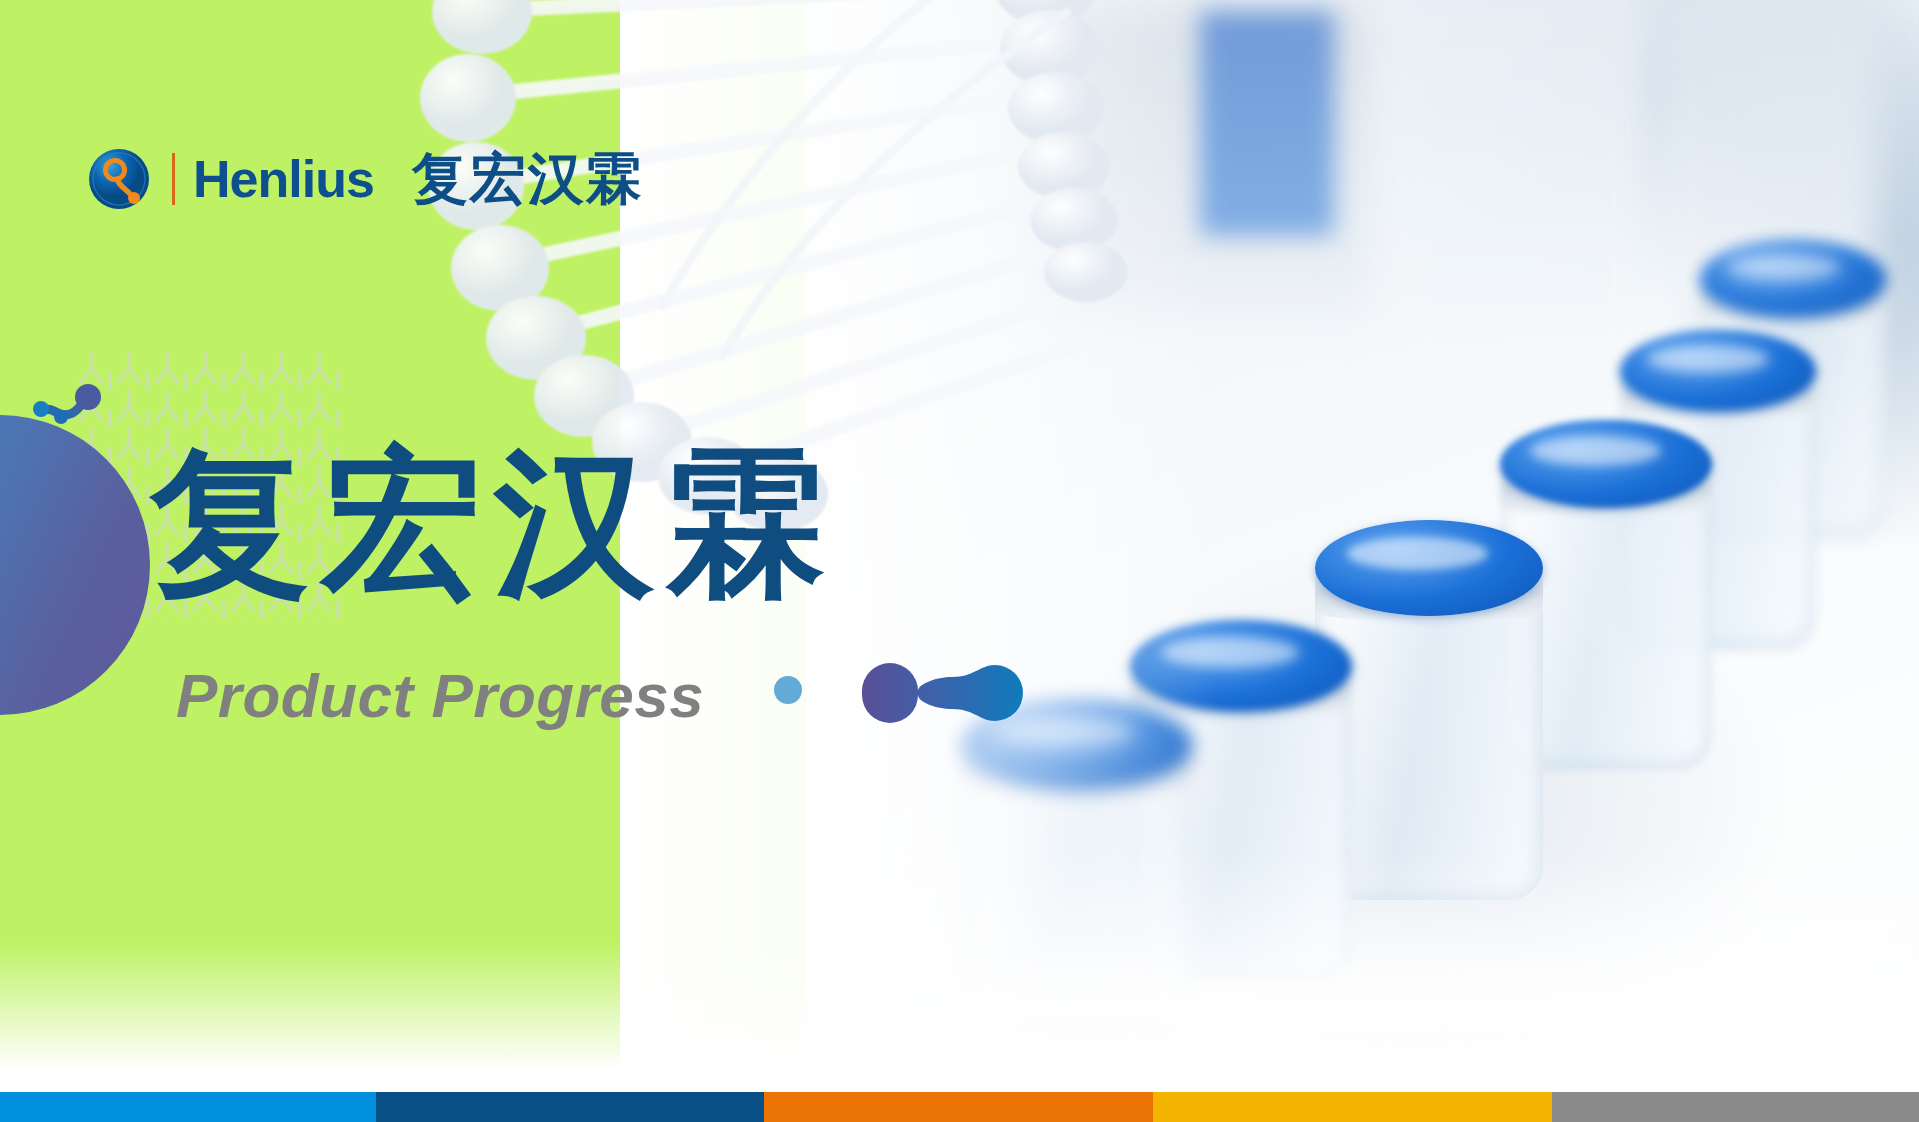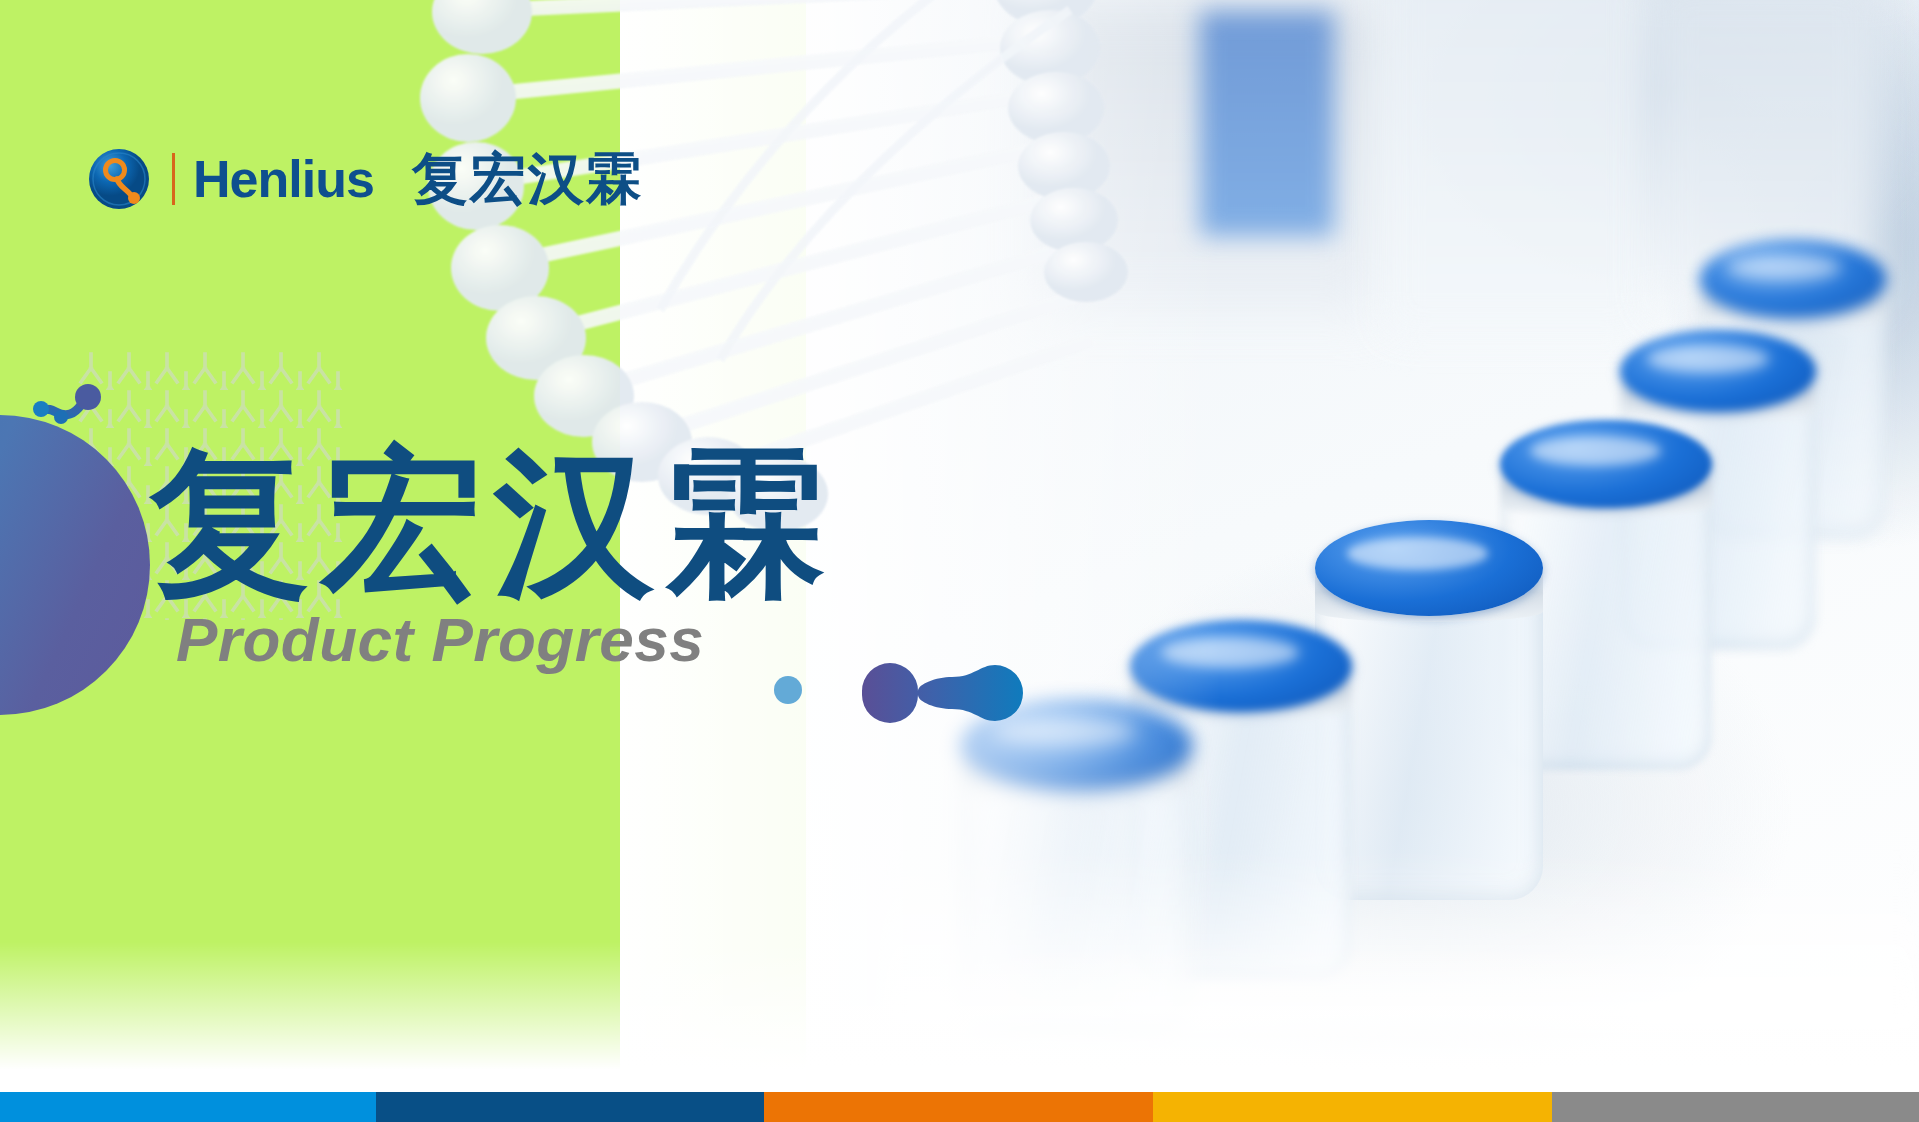--- a/index.html
+++ b/index.html
@@ -127,21 +127,21 @@
   }
 
   
   .title-cn{
     position:absolute; left:150px; top:438px;
     font-size:160px; font-weight:bold; color:#0f4d80;
     letter-spacing:12px; line-height:1.08; white-space:nowrap;
     font-family:"DejaVu Sans","Liberation Sans",sans-serif;
   }
   .title-en{
-    position:absolute; left:176px; top:604px;
+    position:absolute; left:176px; top:660px;
     font-size:62px; font-weight:bold; font-style:italic;
     color:#808080; letter-spacing:.5px; white-space:nowrap;
   }
 
   
   .dot-small{
     position:absolute; left:774px; top:676px;
     width:28px; height:28px; border-radius:50%;
     background:#63aad7;
   }

